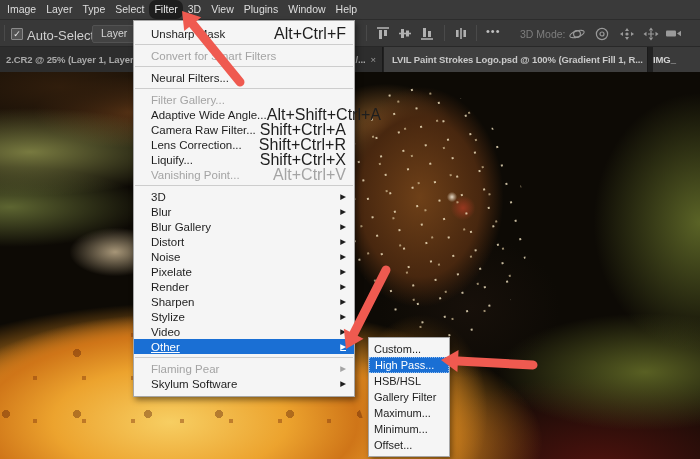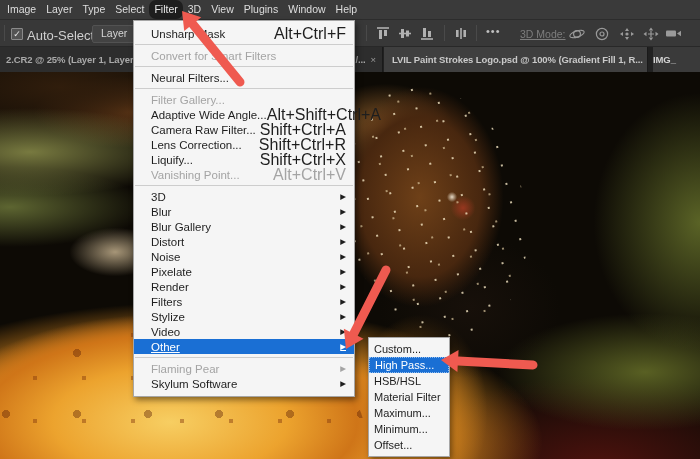--- a/index.html
+++ b/index.html
@@ -13,21 +13,21 @@
 
   
   .optionsbar{position:absolute;left:0;top:20px;width:700px;height:27px;background:#383838;border-bottom:1px solid #282828;box-sizing:border-box;z-index:1;}
   .vsep{position:absolute;top:5px;width:1px;height:16px;background:#4a4a4a;}
   .checkbox{position:absolute;left:11px;top:8px;width:10px;height:10px;background:#535353;border:1px solid #8a8a8a;border-radius:1px;color:#e8e8e8;font-size:9px;line-height:10px;text-align:center;}
   .optlabel{position:absolute;left:27px;top:8px;font-size:13px;color:#cfcfcf;}
   .dropdown{position:absolute;left:92px;top:5px;height:16px;background:#434343;border:1px solid #525252;border-radius:2px;color:#d6d6d6;font-size:10.5px;line-height:15px;padding:0 16px 0 8px;}
   .dropdown .chev{position:absolute;right:4px;top:6px;width:0;height:0;border-left:3px solid transparent;border-right:3px solid transparent;border-top:4px solid #b5b5b5;}
   .icn{position:absolute;top:6px;width:18px;height:15px;display:flex;align-items:center;justify-content:center;}
   .more{position:absolute;left:486px;top:5px;color:#c0c0c0;font-size:11px;letter-spacing:1px;}
-  .modelabel{position:absolute;left:520px;top:8px;font-size:10.5px;color:#7d7d7d;text-decoration:underline;}
+  .modelabel{position:absolute;left:520px;top:8px;font-size:10.5px;color:#7d7d7d;}
 
   
   .tabbar{position:absolute;left:0;top:47px;width:700px;height:25px;background:#212121;z-index:1;}
   .tab{position:absolute;top:0;height:25px;box-sizing:border-box;font-size:9.5px;font-weight:600;letter-spacing:-0.1px;color:#a9a9a9;overflow:hidden;white-space:nowrap;}
   .tab .x{color:#9a9a9a;font-weight:400;margin-left:5px;}
   .tab1{left:0;width:383px;background:#2d2d2d;display:flex;align-items:center;justify-content:space-between;padding:0 6px;border-right:1px solid #1a1a1a;}
   .tab2{left:384px;width:264px;background:#3f3f3f;color:#c9c9c9;display:flex;align-items:center;padding:0 8px;border-right:1px solid #1a1a1a;}
   .tab3{left:653px;width:47px;background:#3a3a3a;color:#d2d2d2;display:flex;align-items:center;}
 
   
@@ -300,21 +300,21 @@
         <span class="lab">Pixelate</span>
         <span class="right"></span>
       </div>
 
       <div class="fm-row has-submenu">
         <span class="lab">Render</span>
         <span class="right"></span>
       </div>
 
       <div class="fm-row has-submenu">
-        <span class="lab">Filters</span>
+        <span class="lab">Sharpen</span>
         <span class="right"></span>
       </div>
 
       <div class="fm-row has-submenu">
         <span class="lab">Stylize</span>
         <span class="right"></span>
       </div>
 
       <div class="fm-row has-submenu">
         <span class="lab">Video</span>
@@ -350,21 +350,21 @@
 
       <div class="sm-row highlighted">
         <span>High Pass...</span>
       </div>
 
       <div class="sm-row">
         <span>HSB/HSL</span>
       </div>
 
       <div class="sm-row">
-        <span>Material Filter</span>
+        <span>Gallery Filter</span>
       </div>
 
       <div class="sm-row">
         <span>Maximum...</span>
       </div>
 
       <div class="sm-row">
         <span>Minimum...</span>
       </div>
 

